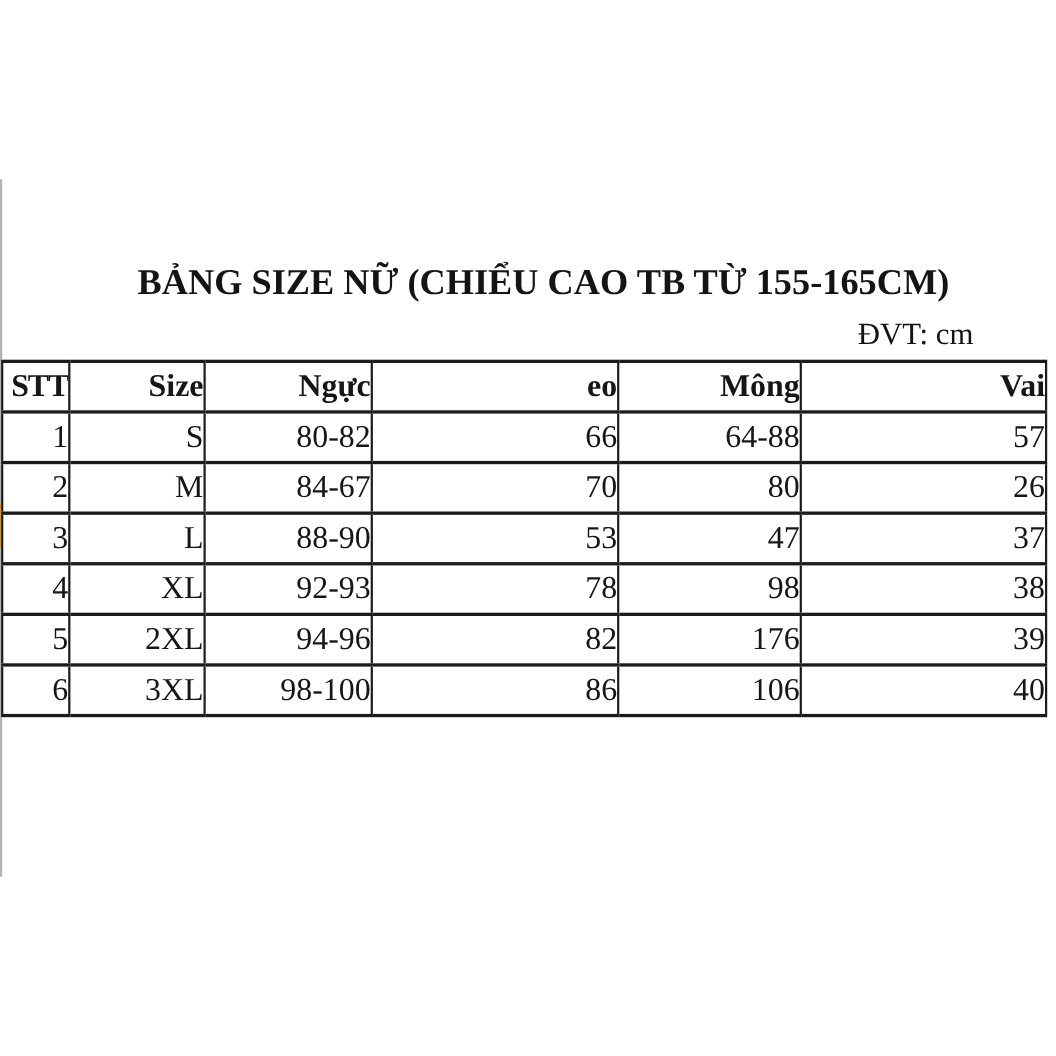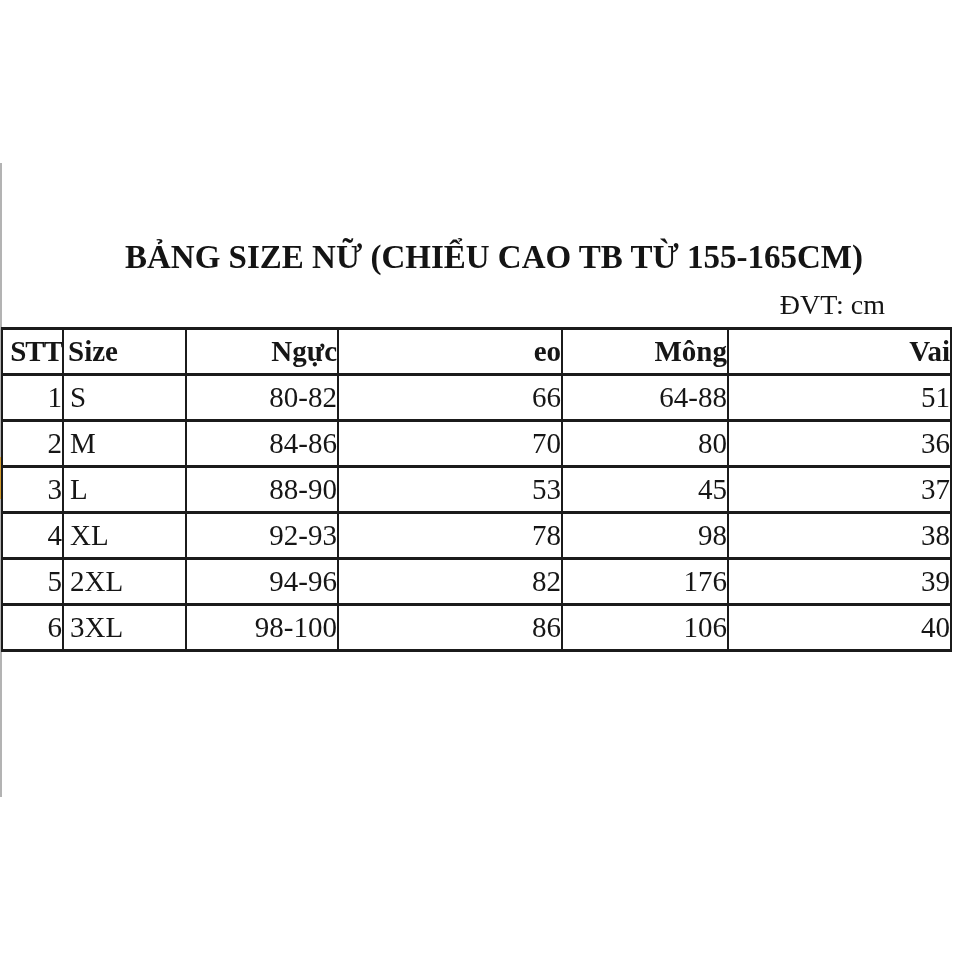--- a/index.html
+++ b/index.html
@@ -45,21 +45,21 @@
     border-bottom:3px solid #1b1b1b;
     font-size:29px;
     padding:0;
     height:43px;
     vertical-align:middle;
     text-align:right;
     overflow:hidden;
     white-space:nowrap;
   }
   table.size-table th{font-weight:bold;}
-  table.size-table .col-size{text-align:left;padding-left:6px;}
+  table.size-table .col-size{text-align:right;padding-left:6px;}
   table.size-table th.col-size{padding-left:4px;}
   table.size-table th.col-stt{letter-spacing:-1px;}
   .edge-line{
     position:absolute;
     left:0;top:163px;
     width:2px;height:634px;
     background:#b3b3b3;
   }
   .edge-artifact{
     position:absolute;
@@ -96,36 +96,36 @@
         <th>eo</th>
         <th>Mông</th>
         <th>Vai</th>
       </tr>
       <tr>
         <td>1</td>
         <td class="col-size">S</td>
         <td>80-82</td>
         <td>66</td>
         <td>64-88</td>
-        <td>51</td>
+        <td>57</td>
       </tr>
       <tr>
         <td>2</td>
         <td class="col-size">M</td>
-        <td>84-86</td>
+        <td>84-67</td>
         <td>70</td>
         <td>80</td>
-        <td>36</td>
+        <td>26</td>
       </tr>
       <tr>
         <td>3</td>
         <td class="col-size">L</td>
         <td>88-90</td>
         <td>53</td>
-        <td>45</td>
+        <td>47</td>
         <td>37</td>
       </tr>
       <tr>
         <td>4</td>
         <td class="col-size">XL</td>
         <td>92-93</td>
         <td>78</td>
         <td>98</td>
         <td>38</td>
       </tr>

